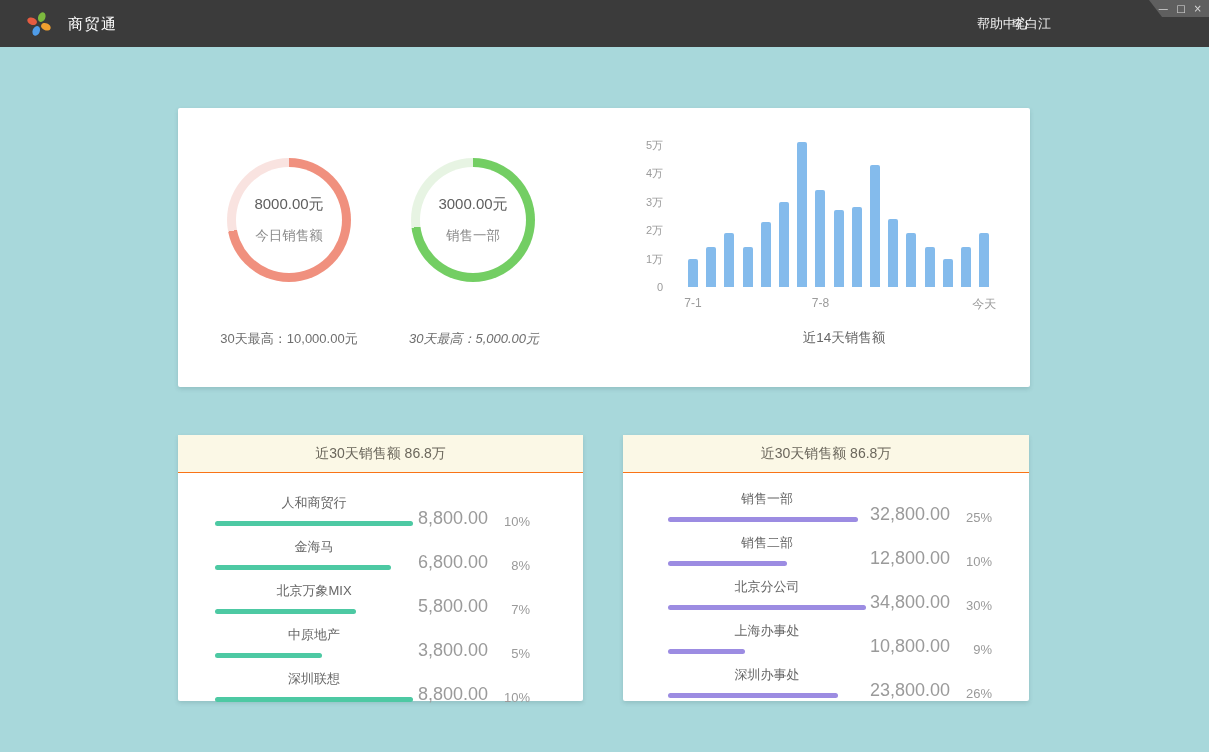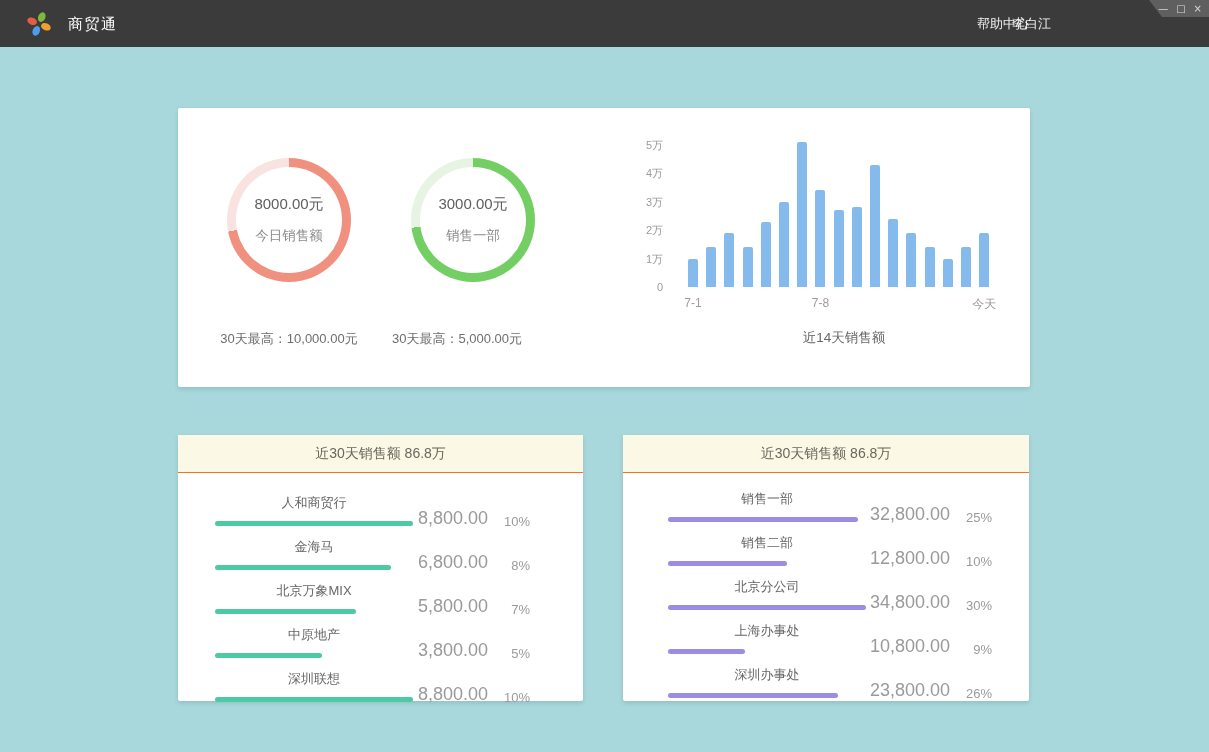--- a/index.html
+++ b/index.html
@@ -32,21 +32,21 @@
   .donut { position:absolute; top:50px; width:124px; height:124px; border-radius:50%; }
   #donut-sales { left:49px; }
   #donut-profit { left:233px; }
   .donut-hole { position:absolute; inset:9px; border-radius:50%; background:#ffffff;
     display:flex; flex-direction:column; align-items:center; justify-content:center; gap:13px; }
   .donut-value { font-size:15px; color:#5e5e5e; }
   .donut-label { font-size:13.5px; color:#8a8a8a; }
   .donut-footnote { position:absolute; top:222px; width:240px; text-align:center;
     font-size:13px; color:#6e6e6e; }
   #footnote-sales { left:-9px; }
-  #footnote-profit { left:159px; }
+  #footnote-profit { left:176px;font-style:italic; }
   
   .yticks { position:absolute; left:420px; top:0; width:65px; height:100%; }
   .yticks span { position:absolute; right:0; transform:translateY(-50%);
     font-size:11px; color:#9b9b9b; }
   .bars { position:absolute; left:510px; top:36px; width:312px; height:143px; }
   .vbar { position:absolute; bottom:0; width:10px; border-radius:2px 2px 0 0; }
   .xticks { position:absolute; left:510px; top:188px; width:312px; height:16px; }
   .xticks span { position:absolute; top:0; transform:translateX(-50%);
     font-size:12px; color:#9b9b9b; white-space:nowrap; }
   .chart-title { position:absolute; left:510px; top:221px; width:312px;

